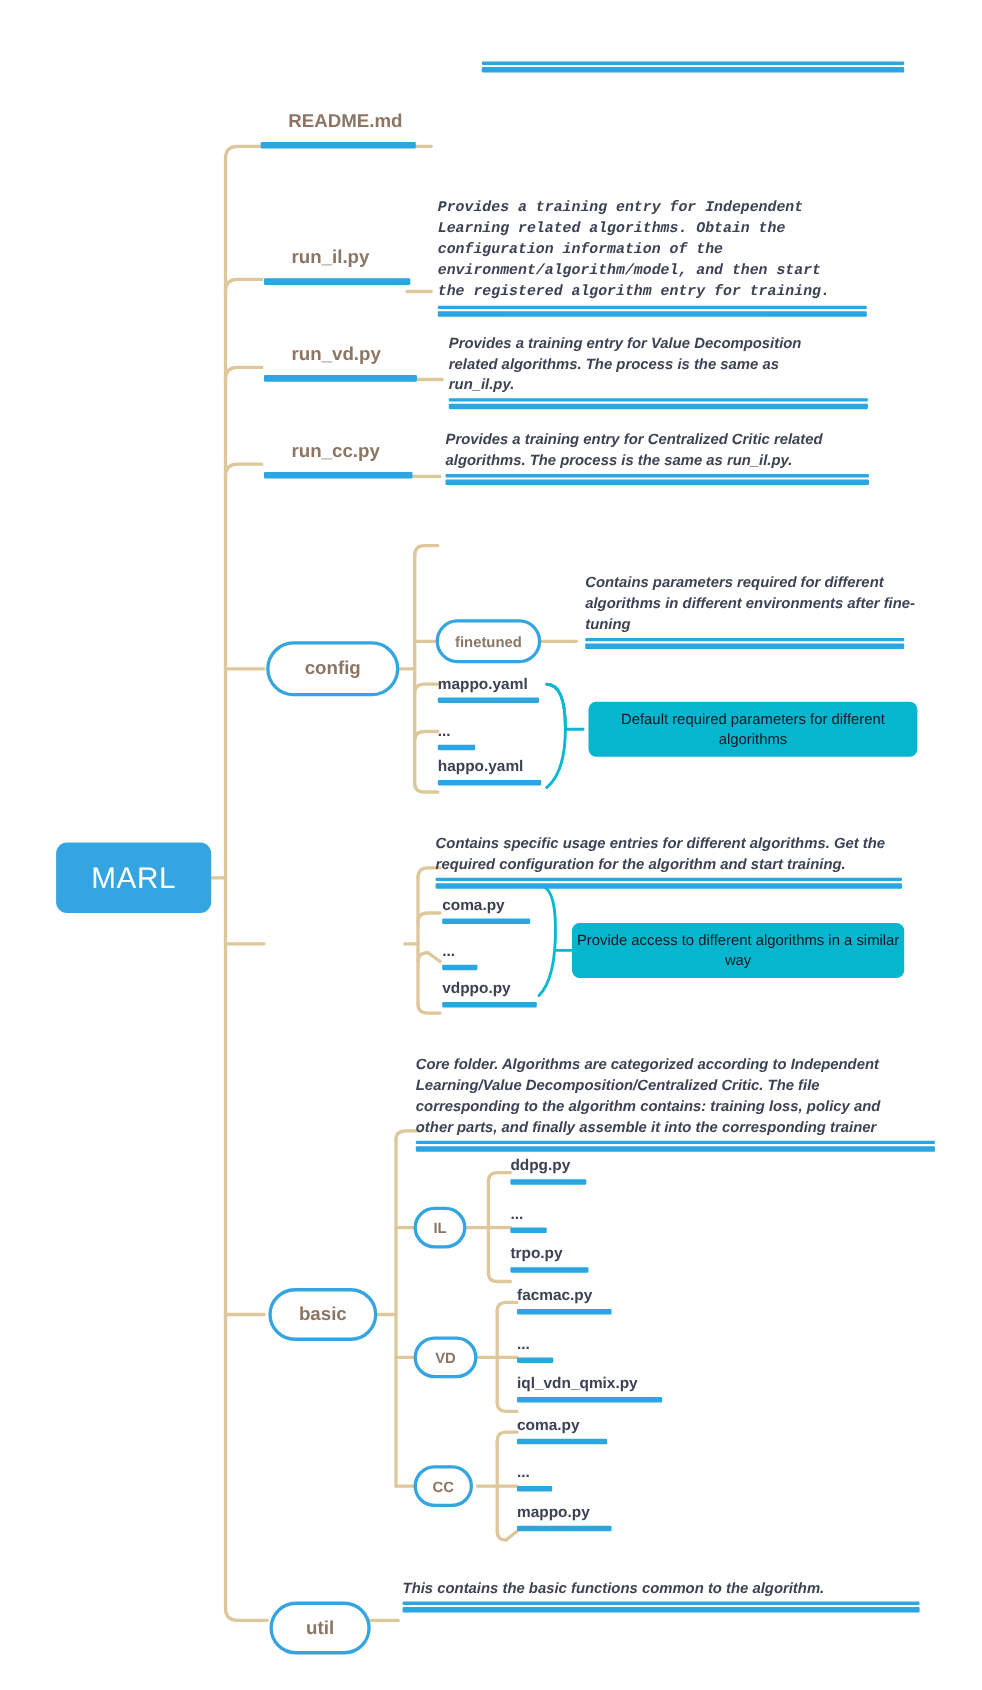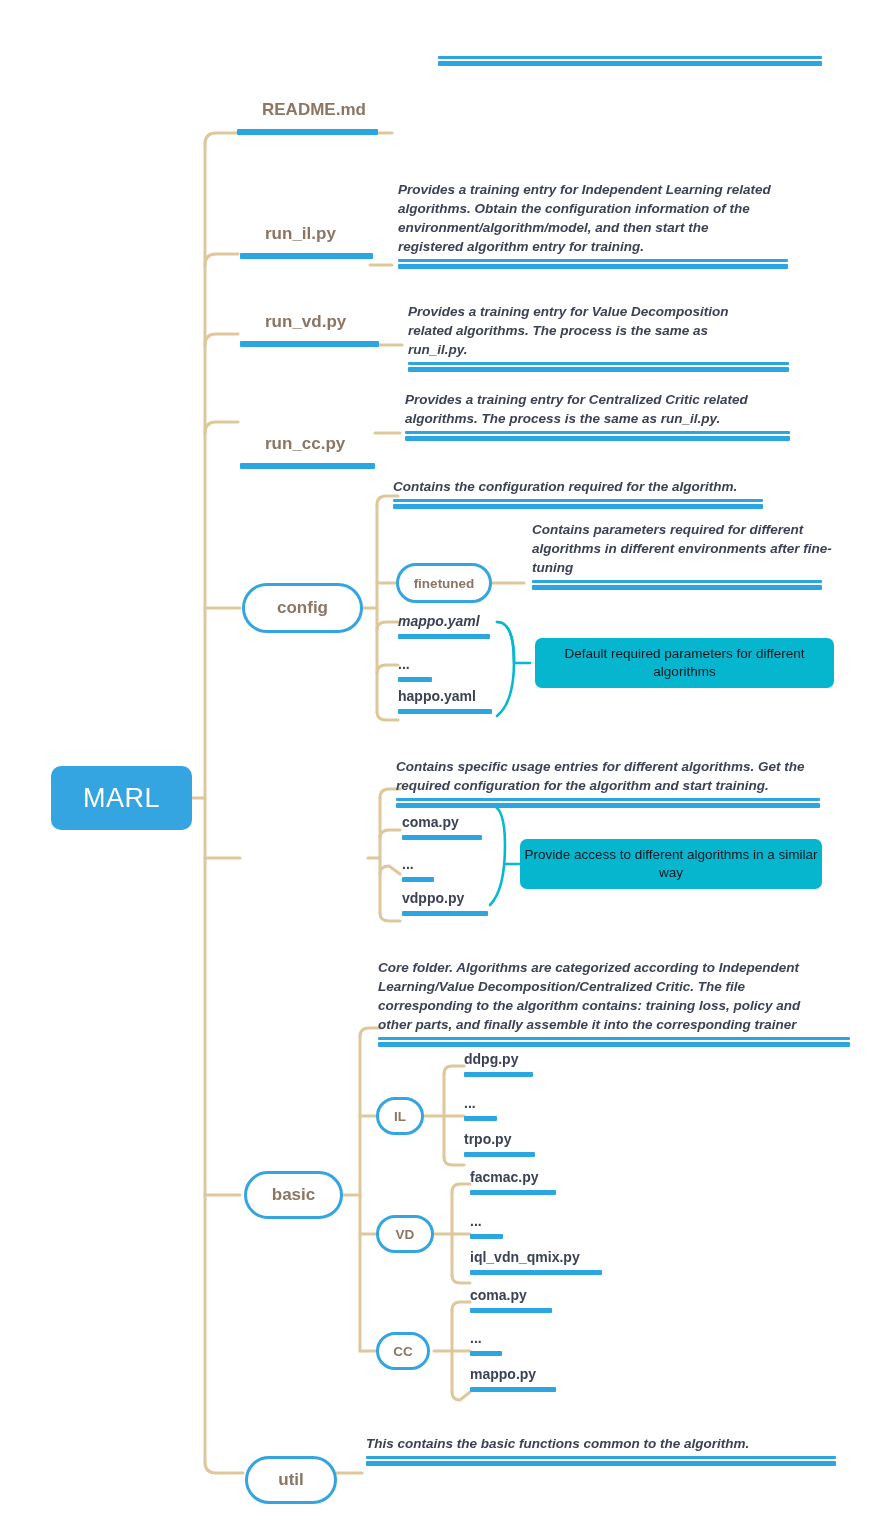--- a/index.html
+++ b/index.html
@@ -203,60 +203,56 @@
     <span class="tunder" style="width:141px; height:6px; margin-top:9px; margin-left:-25px;"></span>
   </div>
   <div class="desc" style="left:438px; top:53px; width:330px;">
     <span class="drule" style="width:384px; height:10px;"></span>
   </div>
 
   <div class="topic" style="left:265px; top:224px; font-size:17px;">
     <span class="tlabel">run_il.py</span>
     <span class="tunder" style="width:133px; height:6px; margin-top:9px; margin-left:-25px;"></span>
   </div>
-  <div class="desc" style="left:398px; top:180px; width:375px;">
+  <div class="desc" style="left:398px; top:180px; width:375px;font-family:Liberation Mono, monospace;">
     <span class="dtext">Provides a training entry for Independent Learning related algorithms. Obtain the configuration information of the environment/algorithm/model, and then start the registered algorithm entry for training.</span>
     <span class="drule" style="width:390px; height:10px;"></span>
   </div>
 
   <div class="topic" style="left:265px; top:312px; font-size:17px;">
     <span class="tlabel">run_vd.py</span>
     <span class="tunder" style="width:139px; height:6px; margin-top:9px; margin-left:-25px;"></span>
   </div>
   <div class="desc" style="left:408px; top:302px; width:350px;">
     <span class="dtext">Provides a training entry for Value Decomposition related algorithms. The process is the same as run_il.py.</span>
     <span class="drule" style="width:381px; height:10px;"></span>
   </div>
 
-  <div class="topic" style="left:265px; top:400px; font-size:17px;margin-top:34px;">
+  <div class="topic" style="left:265px; top:400px; font-size:17px;">
     <span class="tlabel">run_cc.py</span>
     <span class="tunder" style="width:135px; height:6px; margin-top:9px; margin-left:-25px;"></span>
   </div>
   <div class="desc" style="left:405px; top:390px; width:355px;">
     <span class="dtext">Provides a training entry for Centralized Critic related algorithms. The process is the same as run_il.py.</span>
     <span class="drule" style="width:385px; height:10px;"></span>
   </div>
 
   <div class="pill-node" style="left:242px; top:583px; width:121px; height:50px; font-size:17px;">
     <span>config</span>
   </div>
-  <div class="desc" style="left:393px; top:477px; width:380px;">
-    <span class="dtext">Contains the configuration required for the algorithm.</span>
-    <span class="drule" style="width:370px; height:10px;"></span>
-  </div>
 
   <div class="pill-node" style="left:396px; top:563px; width:96px; height:40px; font-size:13.5px;">
     <span>finetuned</span>
   </div>
   <div class="desc" style="left:532px; top:520px; width:300px;">
     <span class="dtext">Contains parameters required for different algorithms in different environments after fine-tuning</span>
     <span class="drule" style="width:290px; height:10px;"></span>
   </div>
 
-  <div class="topic dark" style="left:398px; top:613px; font-size:14px;font-style:italic;">
+  <div class="topic dark" style="left:398px; top:613px; font-size:14px;">
     <span class="tlabel">mappo.yaml</span>
     <span class="tunder" style="width:92px; height:5px; margin-top:5px;"></span>
   </div>
   <div class="topic dark" style="left:398px; top:656px; font-size:14px;">
     <span class="tlabel">...</span>
     <span class="tunder" style="width:34px; height:5px; margin-top:5px;"></span>
   </div>
   <div class="topic dark" style="left:398px; top:688px; font-size:14px;">
     <span class="tlabel">happo.yaml</span>
     <span class="tunder" style="width:94px; height:5px; margin-top:5px;"></span>

